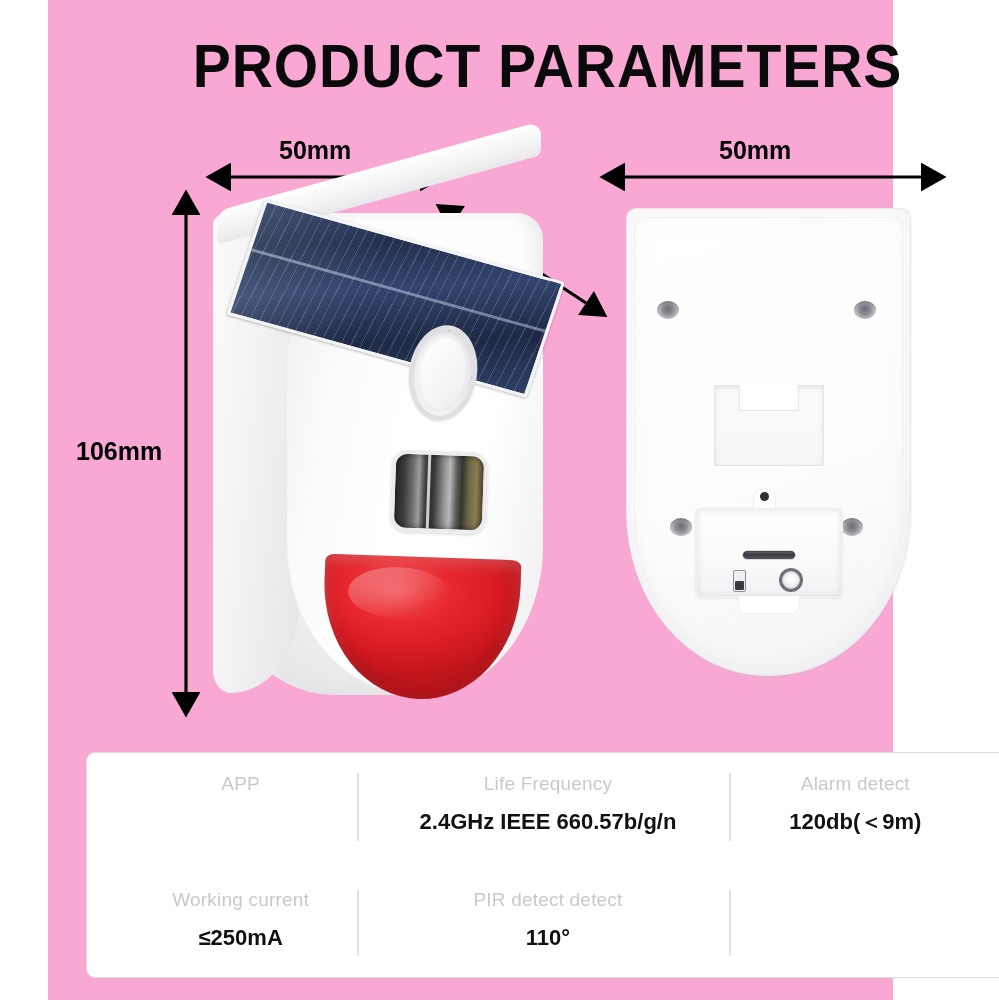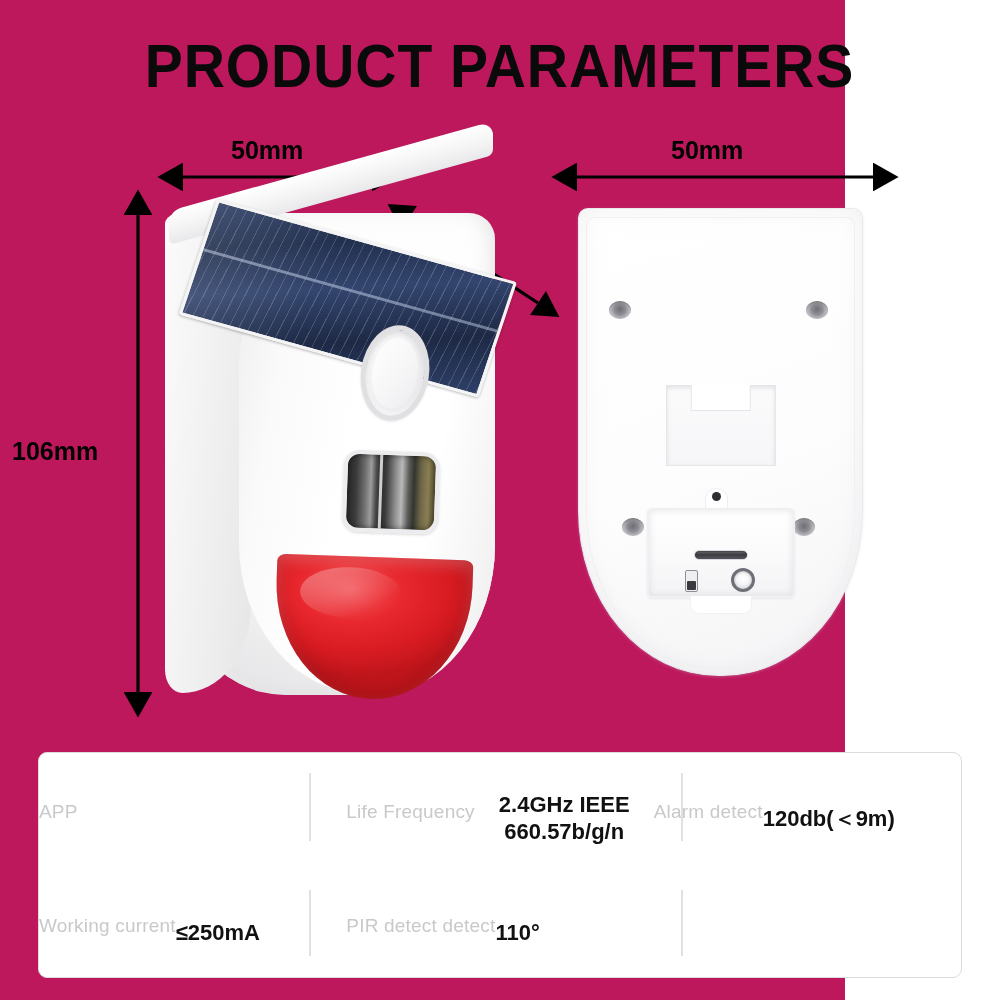--- a/index.html
+++ b/index.html
@@ -11,21 +11,22 @@
     background: #ffffff;
     font-family: "Liberation Sans", sans-serif;
     overflow: hidden;
     position: relative;
   }
 
   #page {
     position: relative;
     width: 845px;
     height: 1000px;
-    background: #be185d;
+    background: #f9a8d4;
+    margin-left: 48px;
   }
 
   
   .page-title {
     position: absolute;
     top: 30px;
     left: 0;
     width: 999px;
     text-align: center;
     font-family: "Liberation Sans", sans-serif;
@@ -42,21 +43,21 @@
   .dim-label {
     position: absolute;
     font-family: "Liberation Sans", sans-serif;
     font-size: 25px;
     font-weight: bold;
     color: #000;
     white-space: nowrap;
   }
   #dim-width-front-label { left: 231px; top: 136px; }
   #dim-width-back-label  { left: 671px; top: 136px; }
-  #dim-height-label      { left: 12px;  top: 437px; }
+  #dim-height-label      { left: 28px;  top: 437px; }
   #dim-depth-label {
     left: 441px; top: 223px;
     transform: rotate(34deg);
     transform-origin: left top;
   }
 
   
   #arrows {
     position: absolute;
     left: 0; top: 0;
@@ -358,20 +359,21 @@
     position: relative;
     width: 100%;
     height: 100%;
     display: grid;
     grid-template-columns: 1fr 1fr 1fr;
     grid-template-rows: 1fr 1fr;
   }
   .spec-cell {
     position: relative;
     display: flex;
+    flex-direction: column;
     align-items: center;
     justify-content: flex-start;
     padding-top: 20px;
     text-align: center;
   }
   .spec-cell.row2 { padding-top: 24px; }
   .spec-label {
     font-family: "Liberation Sans", sans-serif;
     font-size: 19px;
     font-weight: normal;

